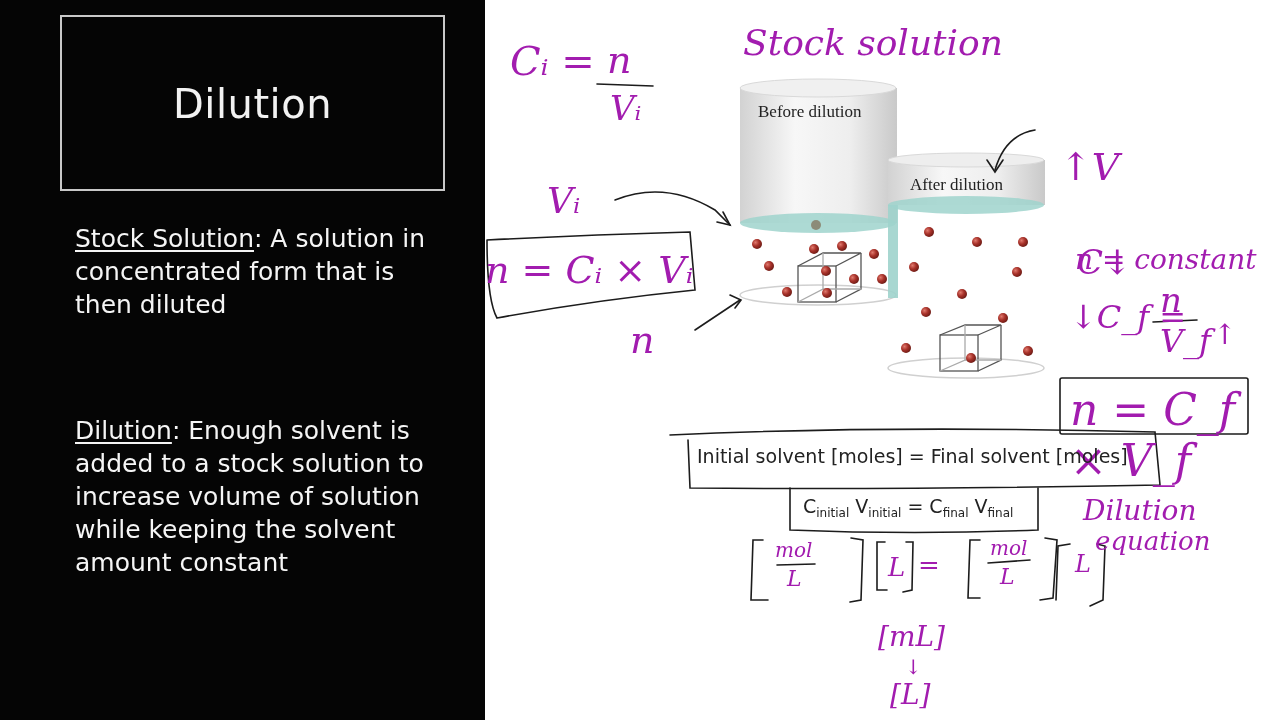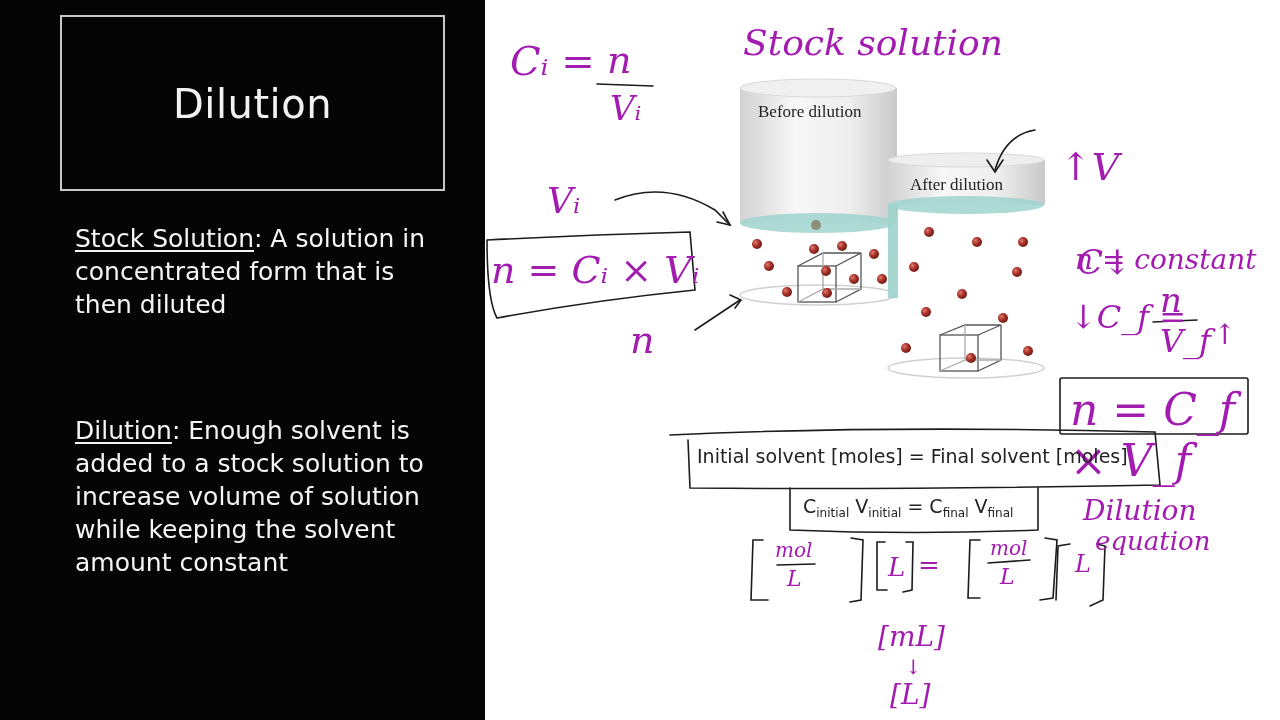--- a/index.html
+++ b/index.html
@@ -179,21 +179,21 @@
   <div class="cyl-label" style="left:273px; top:102px;">Before dilution</div>
   <div class="cyl-label" style="left:425px; top:175px;">After dilution</div>
 
   <div class="hand" style="left:25px; top:38px; font-size:40px;">Cᵢ =</div>
   <div class="hand" style="left:122px; top:38px; font-size:38px;">n</div>
   <div class="hand" style="left:125px; top:88px; font-size:34px;">Vᵢ</div>
 
   <div class="hand" style="left:258px; top:22px; font-size:36px;">Stock solution</div>
 
   <div class="hand" style="left:62px; top:180px; font-size:36px;">Vᵢ</div>
-  <div class="hand" style="left:6px; top:248px; font-size:38px;text-align:right;">n = Cᵢ × Vᵢ</div>
+  <div class="hand" style="left:0; top:248px; font-size:38px;text-align:right;">n = Cᵢ × Vᵢ</div>
   <div class="hand" style="left:145px; top:318px; font-size:38px;">n</div>
 
   <div class="hand" style="left:575px; top:145px; font-size:38px;">↑V</div>
   <div class="hand" style="left:590px; top:198px; font-size:28px;margin-top:45px;">n = constant</div>
   <div class="hand" style="left:592px; top:242px; font-size:34px;">C↓</div>
   <div class="hand" style="left:585px; top:298px; font-size:32px;">↓C_f =</div>
   <div class="hand" style="left:675px; top:280px; font-size:34px;">n</div>
   <div class="hand" style="left:675px; top:322px; font-size:32px;">V_f</div>
   <div class="hand" style="left:728px; top:318px; font-size:28px;">↑</div>
   <div class="hand" style="left:585px; top:384px; font-size:44px;">n = C_f × V_f</div>

